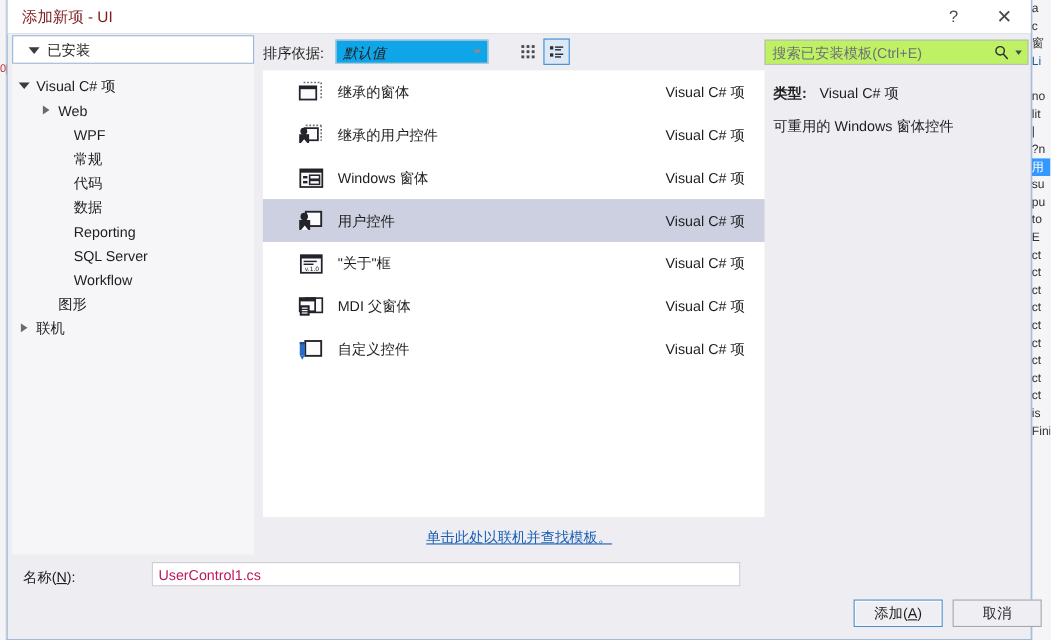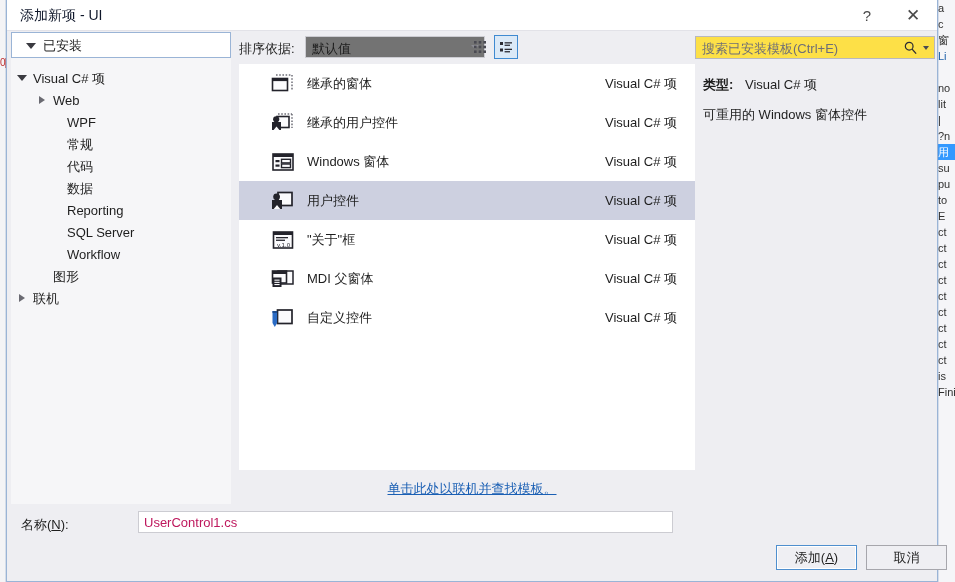--- a/index.html
+++ b/index.html
@@ -51,55 +51,55 @@
     box-shadow: 0 0 0 1px rgba(120,150,190,.25);
   }
   #titlebar {
     position: relative;
     height: 31px;
     background: #ffffff;
     border-bottom: 1px solid #e2e2e8;
   }
   #dialog-title {
     position: absolute; left: 13px; top: 7px;
-    font-size: 14px; color: #0f172a; text-align: right;
+    font-size: 14px; color: #7f1d1d; text-align: right;
   }
   .title-btn {
     position: absolute; top: 0; width: 44px; height: 31px;
     display: flex; align-items: center; justify-content: center;
     color: #4a4a4a; font-size: 15px; cursor: default;
     background: transparent; border: none;
   }
   #help-btn { right: 48px; }
   #close-btn { right: 2px; font-size: 17px; }
 
   
   #toolbar { position: absolute; left: 0; top: 31px; width: 932px; height: 33px; }
   #sort-label { position: absolute; left: 232px; top: 9px; font-size: 13px; }
   #sort-combo {
-    position: absolute; left: 298px; top: 5px; width: 180px; height: 22px;
-    background: #737373; border: 1px solid #ccccd2;
+    position: absolute; left: 298px; top: 5px; width: 139px; height: 22px;
+    background: #0ea5e9; border: 1px solid #ccccd2; font-style: italic;
   }
   #sort-combo .sel-text { position: absolute; left: 6px; top: 3px; font-size: 13px; }
   #sort-combo .arrow {
     position: absolute; right: 5px; top: 8px;
     width: 0; height: 0;
     border-left: 4px solid transparent;
     border-right: 4px solid transparent;
     border-top: 4px solid #8a8a92;
   }
   .view-btn {
     position: absolute; top: 4px; width: 24px; height: 24px;
     display: flex; align-items: center; justify-content: center;
   }
   #view-tiles { left: 461px; }
   #view-list  { left: 487px; background: #dbe9f7; border: 1px solid #3f8ad1; }
   #search-box {
     position: absolute; left: 688px; top: 5px; width: 240px; height: 23px;
-    background: #fde047; border: 1px solid #b8b8be;
+    background: #bef264; border: 1px solid #b8b8be;
   }
   #search-placeholder {
     position: absolute; left: 6px; top: 3px;
     font-size: 13px; color: #6f6f76;
   }
   #search-icon-wrap { position: absolute; right: 16px; top: 3px; }
   #search-drop-arrow {
     position: absolute; right: 5px; top: 9px;
     width: 0; height: 0;
     border-left: 3px solid transparent;

